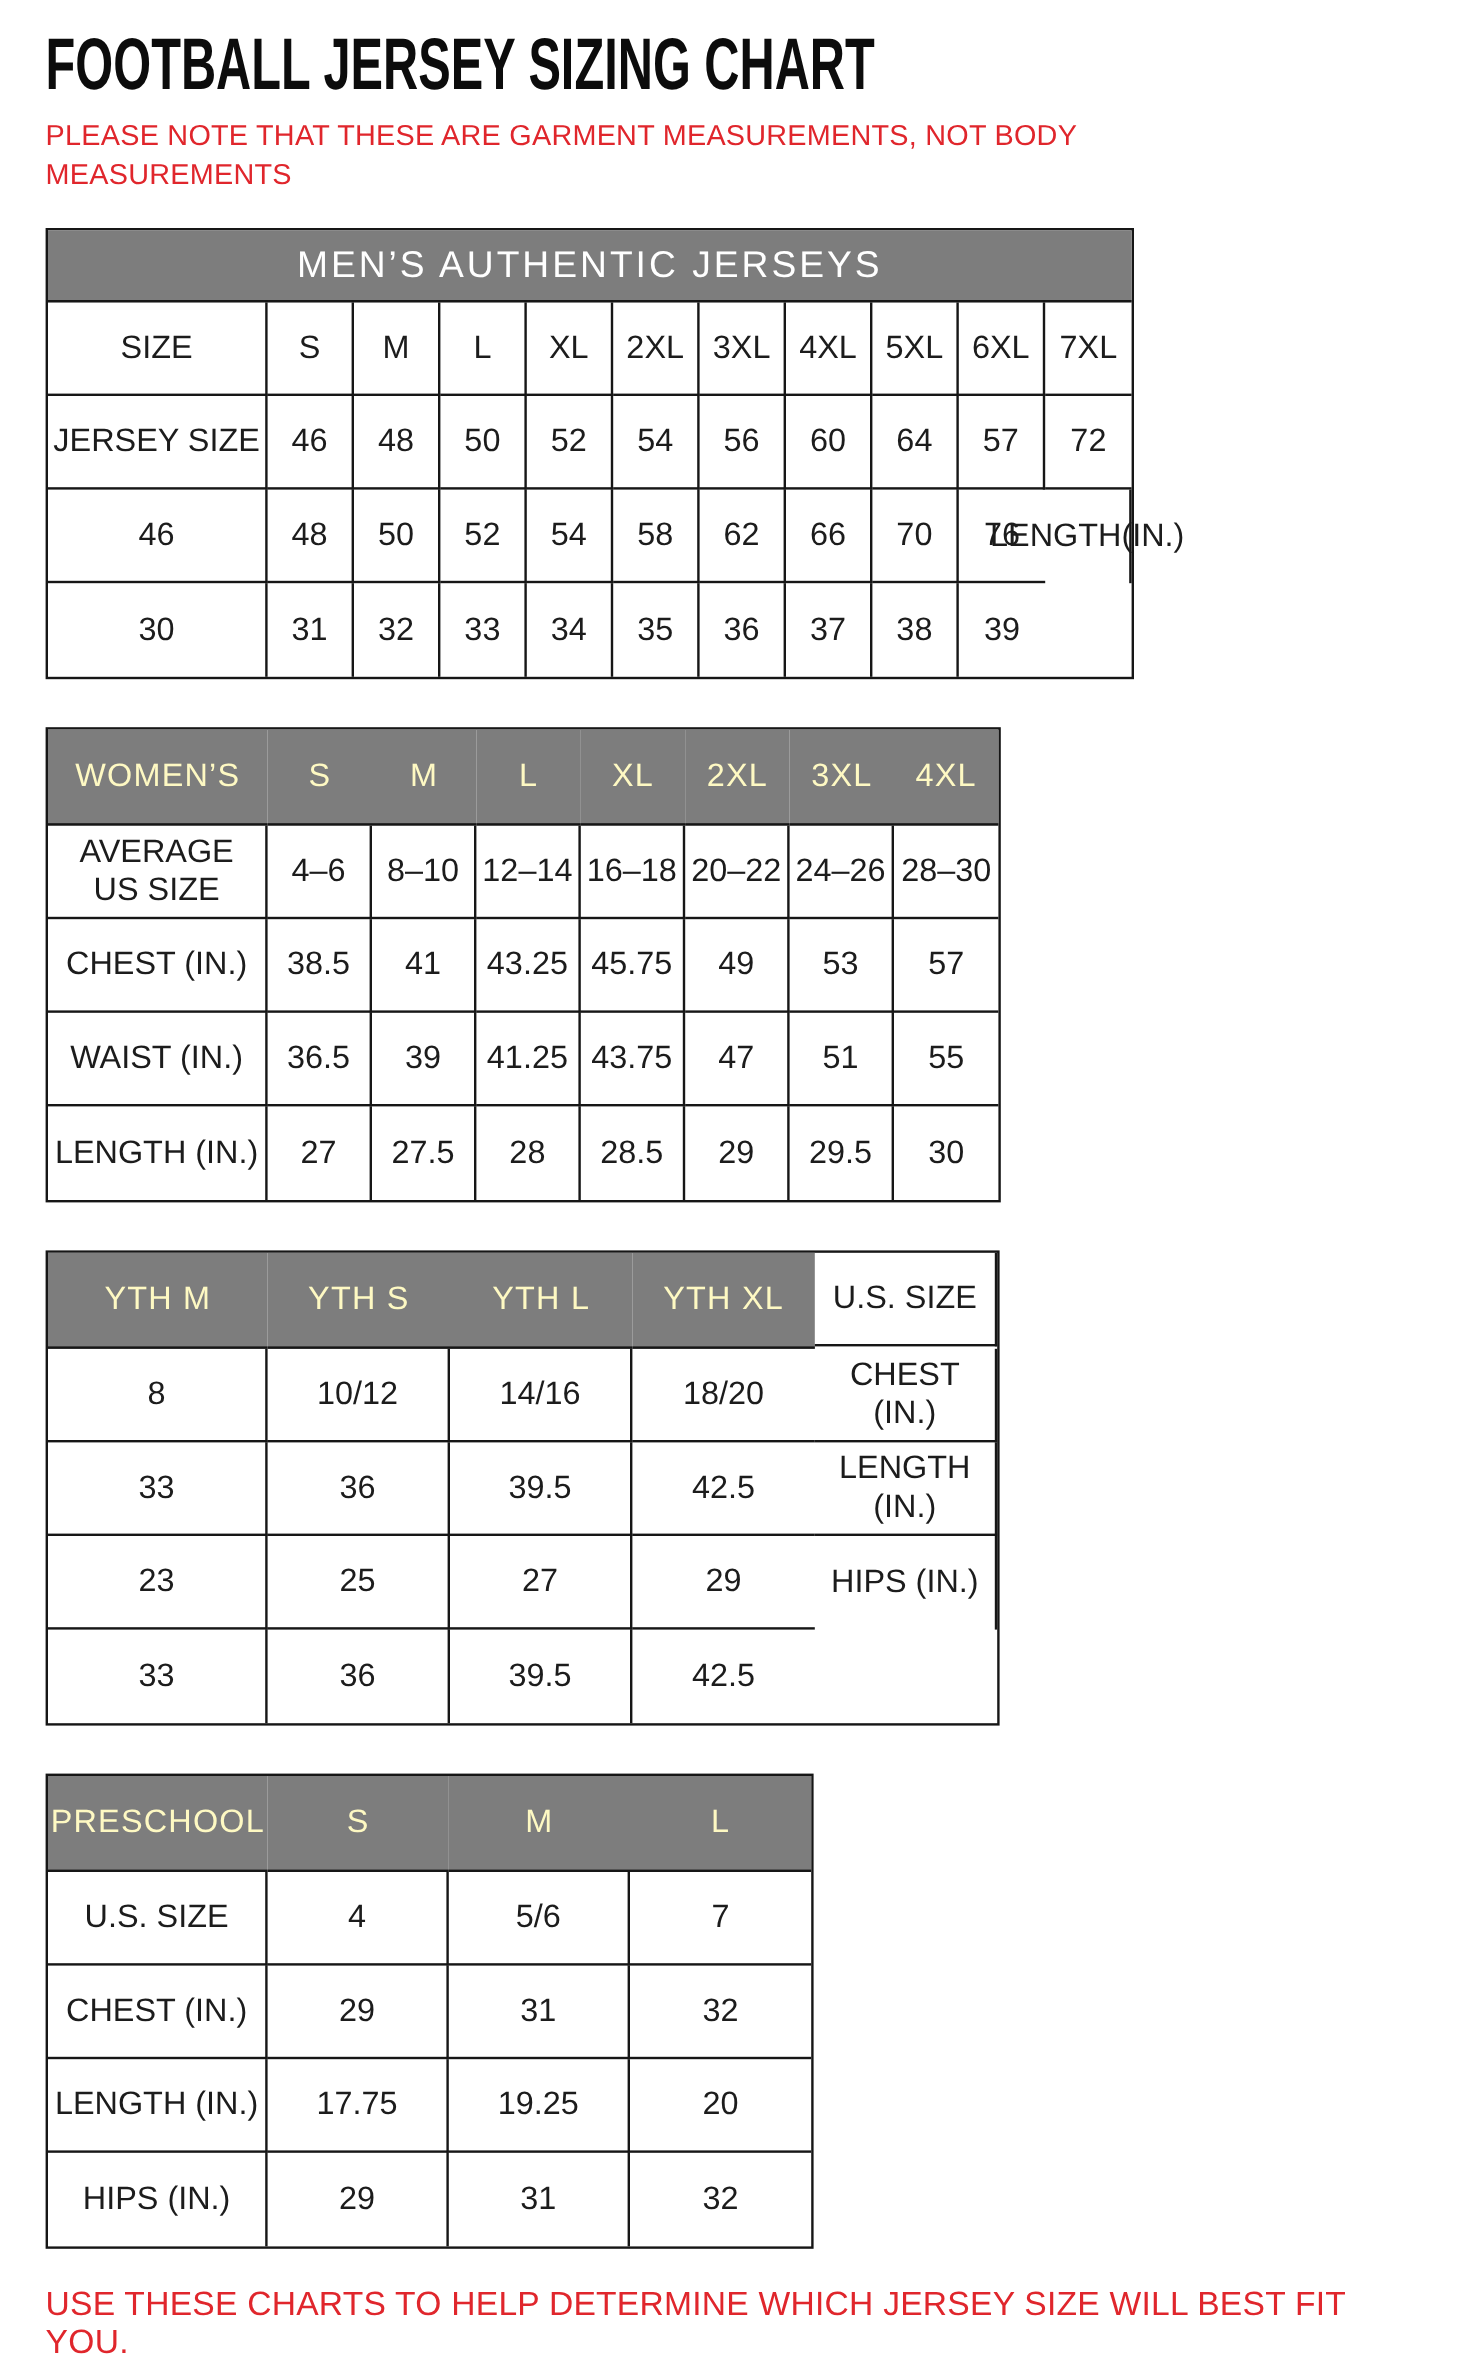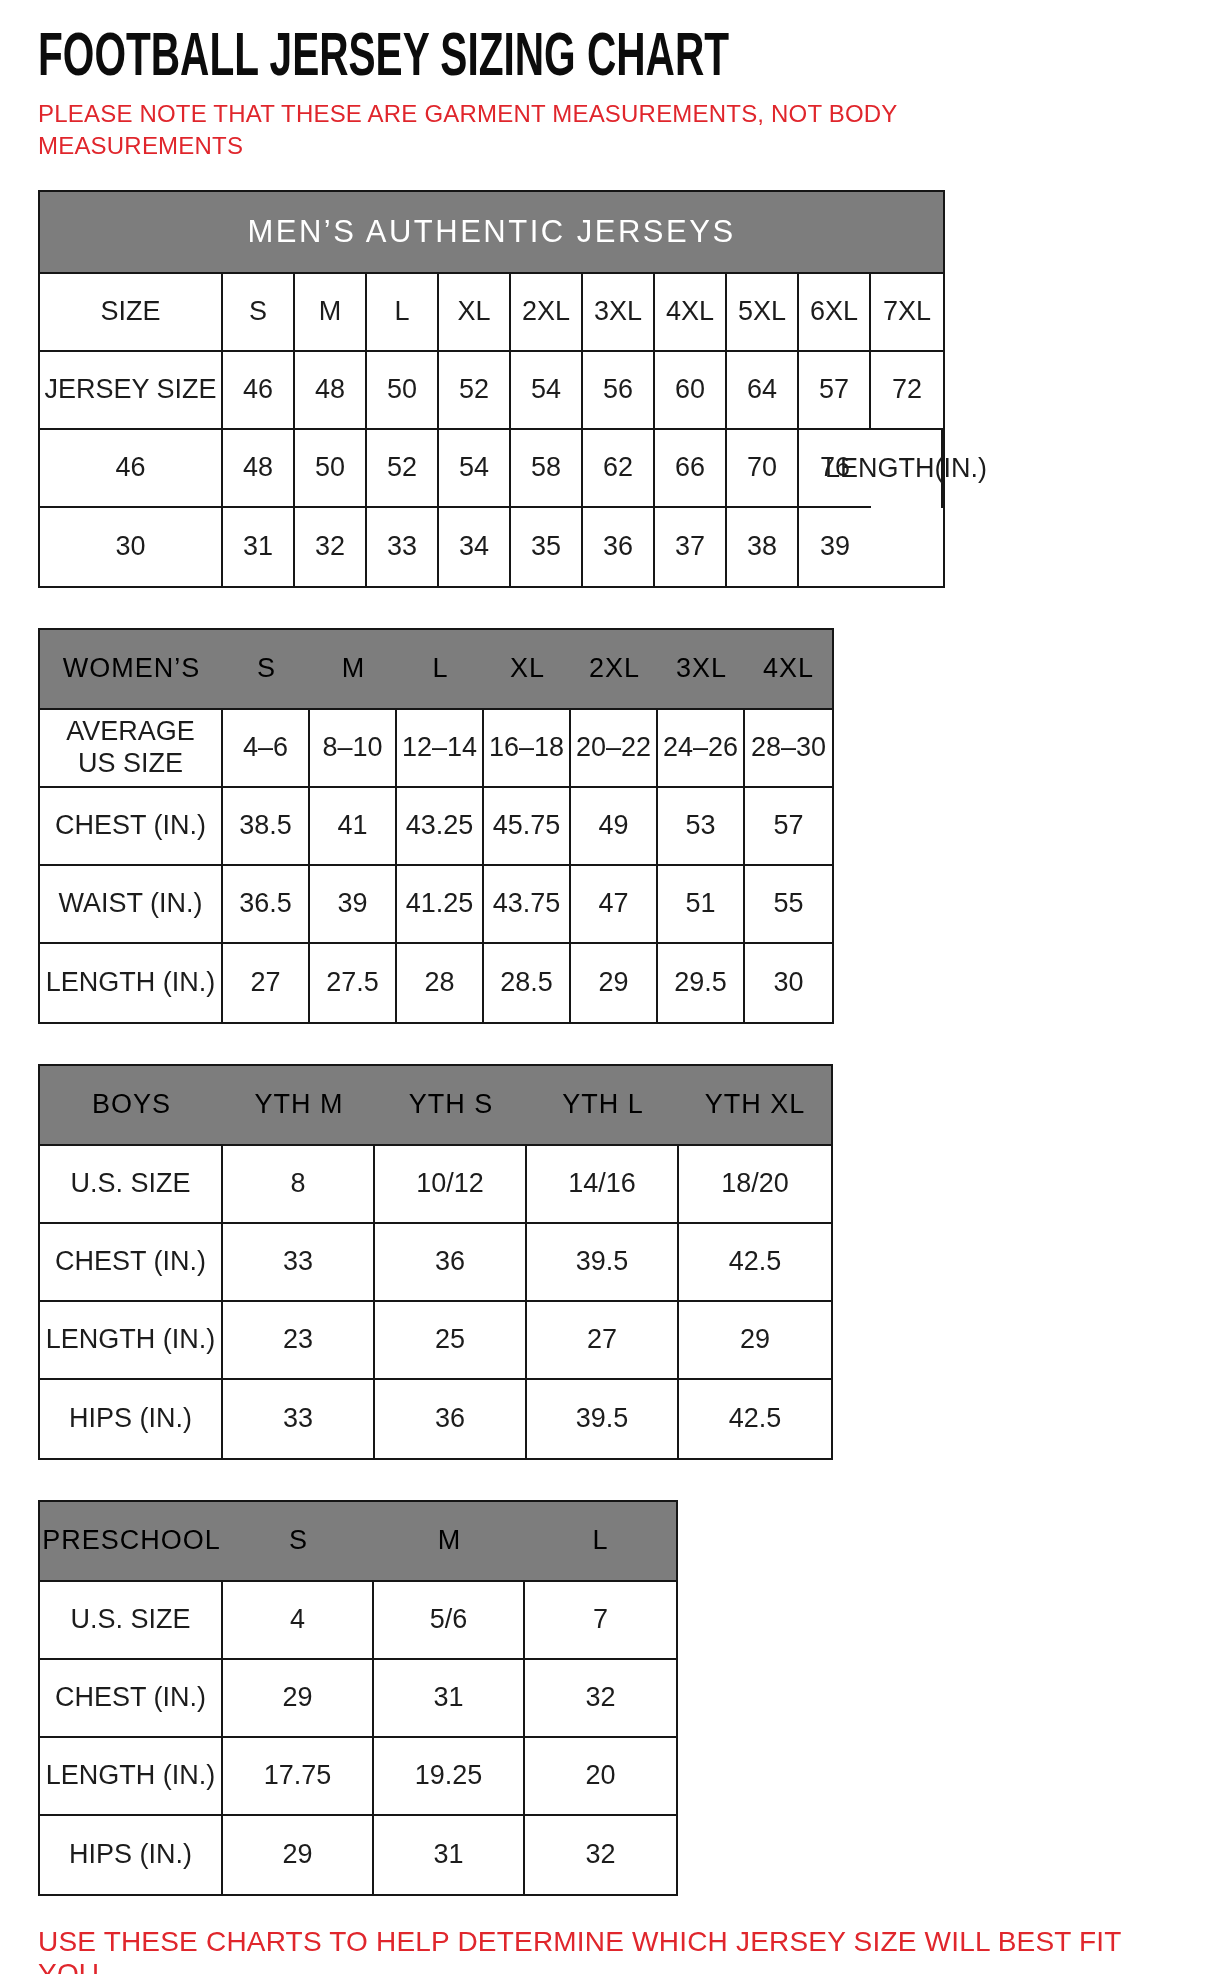--- a/index.html
+++ b/index.html
@@ -31,26 +31,26 @@
   .cell{
     display:flex;align-items:center;justify-content:center;
     box-sizing:border-box;height:78px;
     border-right:2px solid var(--bdr);border-bottom:2px solid var(--bdr);
     font-size:27px;color:var(--txt);text-align:center;
     white-space:pre-line;line-height:1.18;padding:0 3px;
   }
   .last-col{border-right:none;}
   .last-row{border-bottom:none;}
   .header-cell{
-    background:var(--gray);color:#000000;height:80px;
+    background:var(--gray);color:#fef9c3;height:80px;
     border-right:none;letter-spacing:1px;text-align:center;
   }
   .banner-cell{
     grid-column:1/-1;background:var(--gray);color:#ffffff;
-    font-size:31px;letter-spacing:2.5px;height:82px;border-right:none;
+    font-size:31px;letter-spacing:2.5px;height:60px;border-right:none;
   }
   .tbl-mens-authentic-jerseys{grid-template-columns:183px repeat(10,72px);}
   .tbl-womens{grid-template-columns:183px repeat(7,87px);}
   .tbl-boys{grid-template-columns:183px repeat(4,152px);}
   .tbl-preschool{grid-template-columns:183px repeat(3,151px);}
   .footer{
     margin:30px 0 0;color:var(--red);font-size:28px;
     font-weight:400;letter-spacing:0.2px;
   }
 </style>
@@ -144,21 +144,20 @@
       <div class="cell label-cell last-row">LENGTH (IN.)</div>
       <div class="cell  last-row">27</div>
       <div class="cell  last-row">27.5</div>
       <div class="cell  last-row">28</div>
       <div class="cell  last-row">28.5</div>
       <div class="cell  last-row">29</div>
       <div class="cell  last-row">29.5</div>
       <div class="cell last-col last-row">30</div>
     </div>
   <div class="sizing-table tbl-boys" data-table="2">
-      <div class="cell header-cell label-cell">BOYS</div>
       <div class="cell header-cell">YTH M</div>
       <div class="cell header-cell">YTH S</div>
       <div class="cell header-cell">YTH L</div>
       <div class="cell header-cell last-col">YTH XL</div>
       <div class="cell label-cell">U.S. SIZE</div>
       <div class="cell">8</div>
       <div class="cell">10/12</div>
       <div class="cell">14/16</div>
       <div class="cell last-col">18/20</div>
       <div class="cell label-cell">CHEST (IN.)</div>

